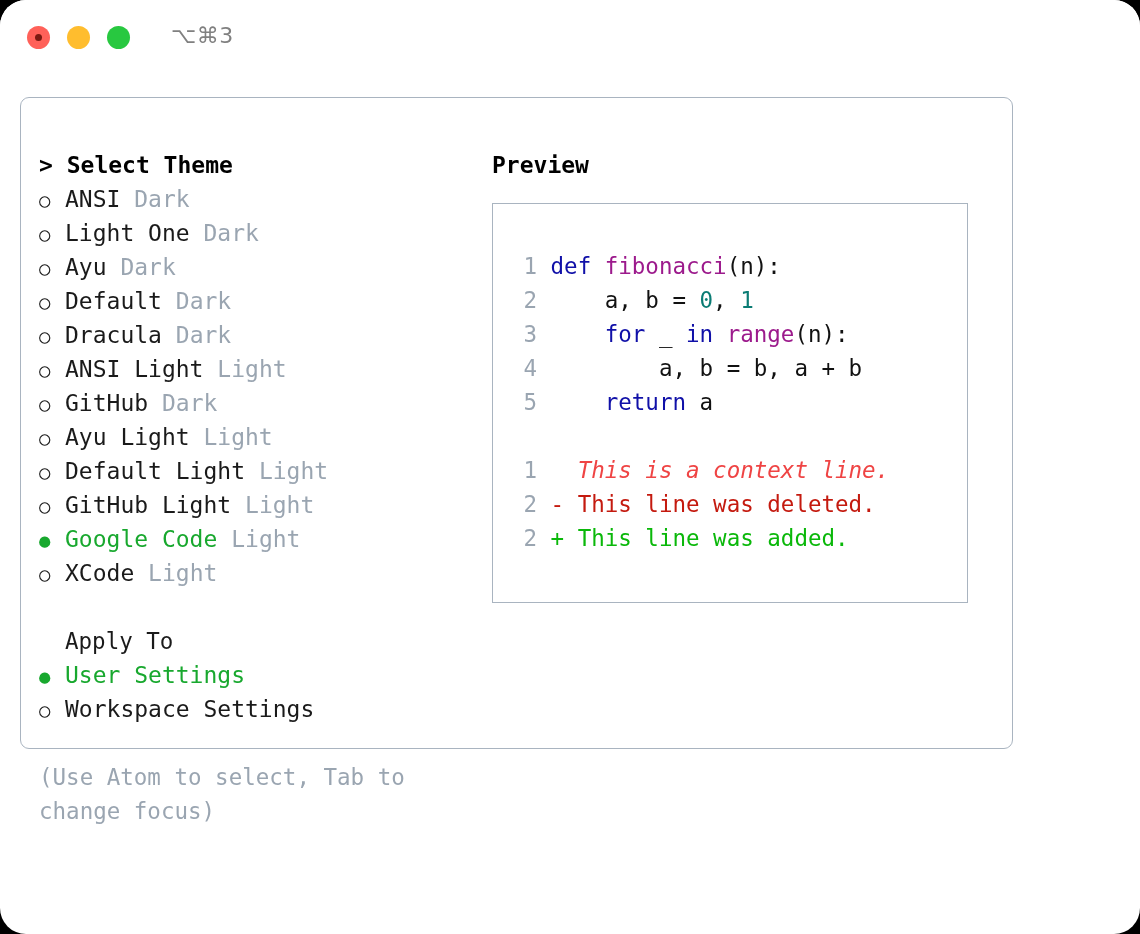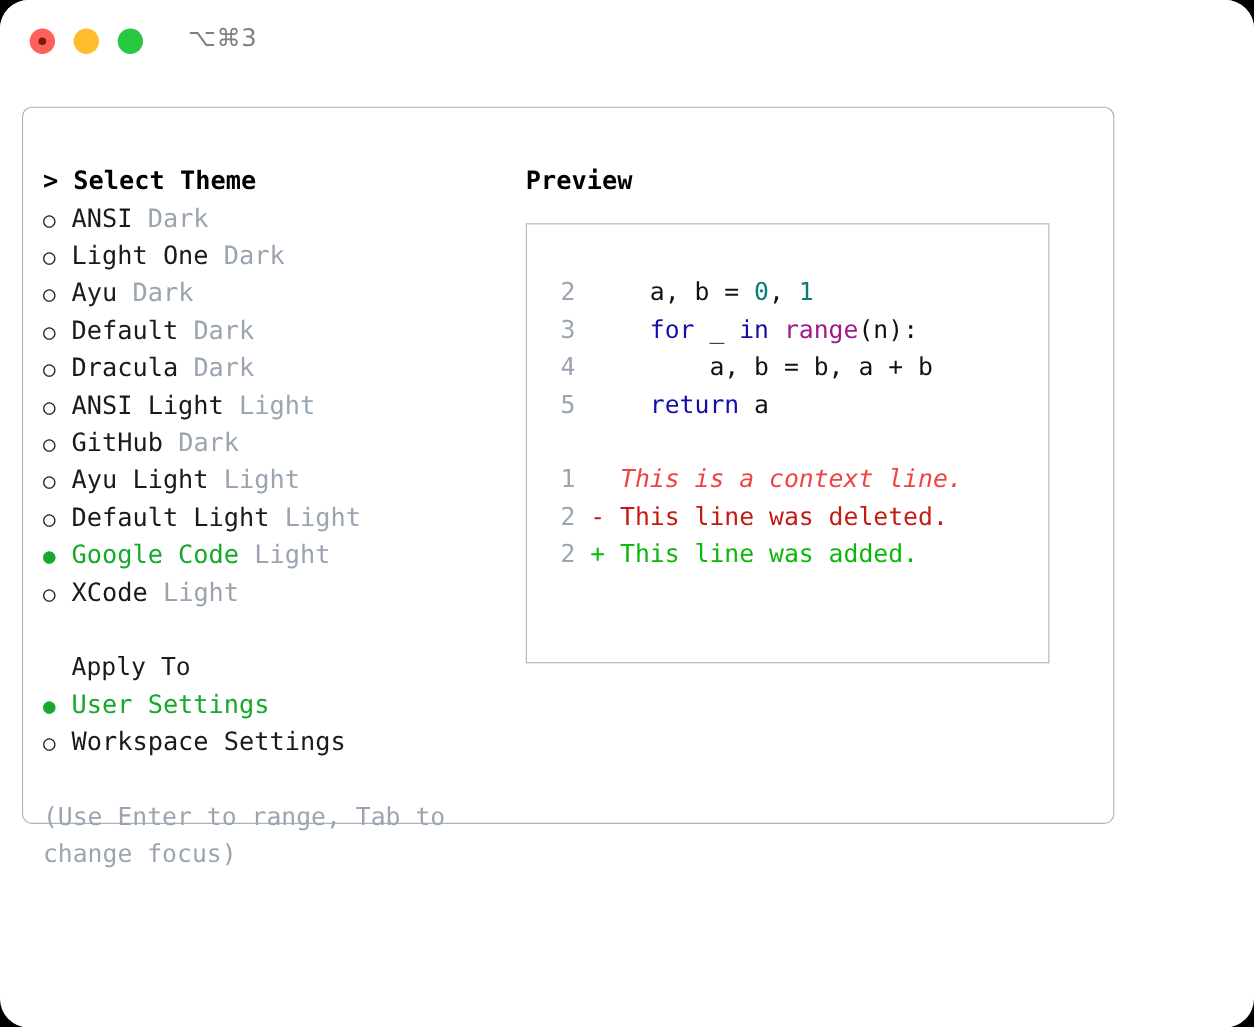--- a/index.html
+++ b/index.html
@@ -119,21 +119,21 @@
     padding-left: 0px;
     font-size: 22.5px;
     line-height: 34px;
     color: #9aa5b1;
     width: 400px;
   }
 
   
   #right-col {
     position: absolute;
-    left: 457px;
+    left: 471px;
     top: 50px;
     width: 480px;
   }
   #preview-header {
     font-size: 23px;
     font-weight: bold;
     color: #000000;
     line-height: 34px;
   }
   #preview-box {
@@ -193,44 +193,46 @@
       <div id="theme-list">
           <div class="row"><span class="marker radio-off"></span><span>ANSI</span><span> </span><span class="dim">Dark</span></div>
           <div class="row"><span class="marker radio-off"></span><span>Light One</span><span> </span><span class="dim">Dark</span></div>
           <div class="row"><span class="marker radio-off"></span><span>Ayu</span><span> </span><span class="dim">Dark</span></div>
           <div class="row"><span class="marker radio-off"></span><span>Default</span><span> </span><span class="dim">Dark</span></div>
           <div class="row"><span class="marker radio-off"></span><span>Dracula</span><span> </span><span class="dim">Dark</span></div>
           <div class="row"><span class="marker radio-off"></span><span>ANSI Light</span><span> </span><span class="dim">Light</span></div>
           <div class="row"><span class="marker radio-off"></span><span>GitHub</span><span> </span><span class="dim">Dark</span></div>
           <div class="row"><span class="marker radio-off"></span><span>Ayu Light</span><span> </span><span class="dim">Light</span></div>
           <div class="row"><span class="marker radio-off"></span><span>Default Light</span><span> </span><span class="dim">Light</span></div>
+          <div class="row"><span class="marker radio-off"></span><span>GitHub Light</span><span> </span><span class="dim">Light</span></div>
           <div class="row"><span class="marker radio-on"></span><span class="sel">Google Code</span><span> </span><span class="dim">Light</span></div>
           <div class="row"><span class="marker radio-off"></span><span>XCode</span><span> </span><span class="dim">Light</span></div>
         </div>
 
       <div class="spacer-row"></div>
 
       <div class="row" id="apply-header">Apply To</div>
 
       <div id="apply-list">
           <div class="row"><span class="marker radio-on"></span><span class="sel">User Settings</span></div>
           <div class="row"><span class="marker radio-off"></span><span>Workspace Settings</span></div>
         </div>
 
       <div id="hint">
-        <div>(Use Enter to range, Tab to</div>
+        <div>(Use Atom to select, Tab to</div>
         <div>change focus)</div>
       </div>
     </div>
 
     <div id="right-col">
       <div id="preview-header">Preview</div>
 
       <div id="preview-box">
         <div id="code-area">
+            <div class="cline"><span class="ln">1</span><span> </span><span class="kw">def </span><span class="fn">fibonacci</span><span class="pl">(n):</span></div>
             <div class="cline"><span class="ln">2</span><span> </span><span class="pl">    a, b = </span><span class="num">0</span><span class="pl">, </span><span class="num">1</span></div>
             <div class="cline"><span class="ln">3</span><span> </span><span class="pl">    </span><span class="kw">for</span><span class="pl"> _ </span><span class="kw">in</span><span class="pl"> </span><span class="fn">range</span><span class="pl">(n):</span></div>
             <div class="cline"><span class="ln">4</span><span> </span><span class="pl">        a, b = b, a + b</span></div>
             <div class="cline"><span class="ln">5</span><span> </span><span class="pl">    </span><span class="kw">return</span><span class="pl"> a</span></div>
             <div class="gap"></div>
             <div class="cline"><span class="ln">1</span><span class="ctx">   This is a context line.</span></div>
             <div class="cline"><span class="ln">2</span><span class="del"> - This line was deleted.</span></div>
             <div class="cline"><span class="ln">2</span><span class="add"> + This line was added.</span></div>
           </div>
       </div>

